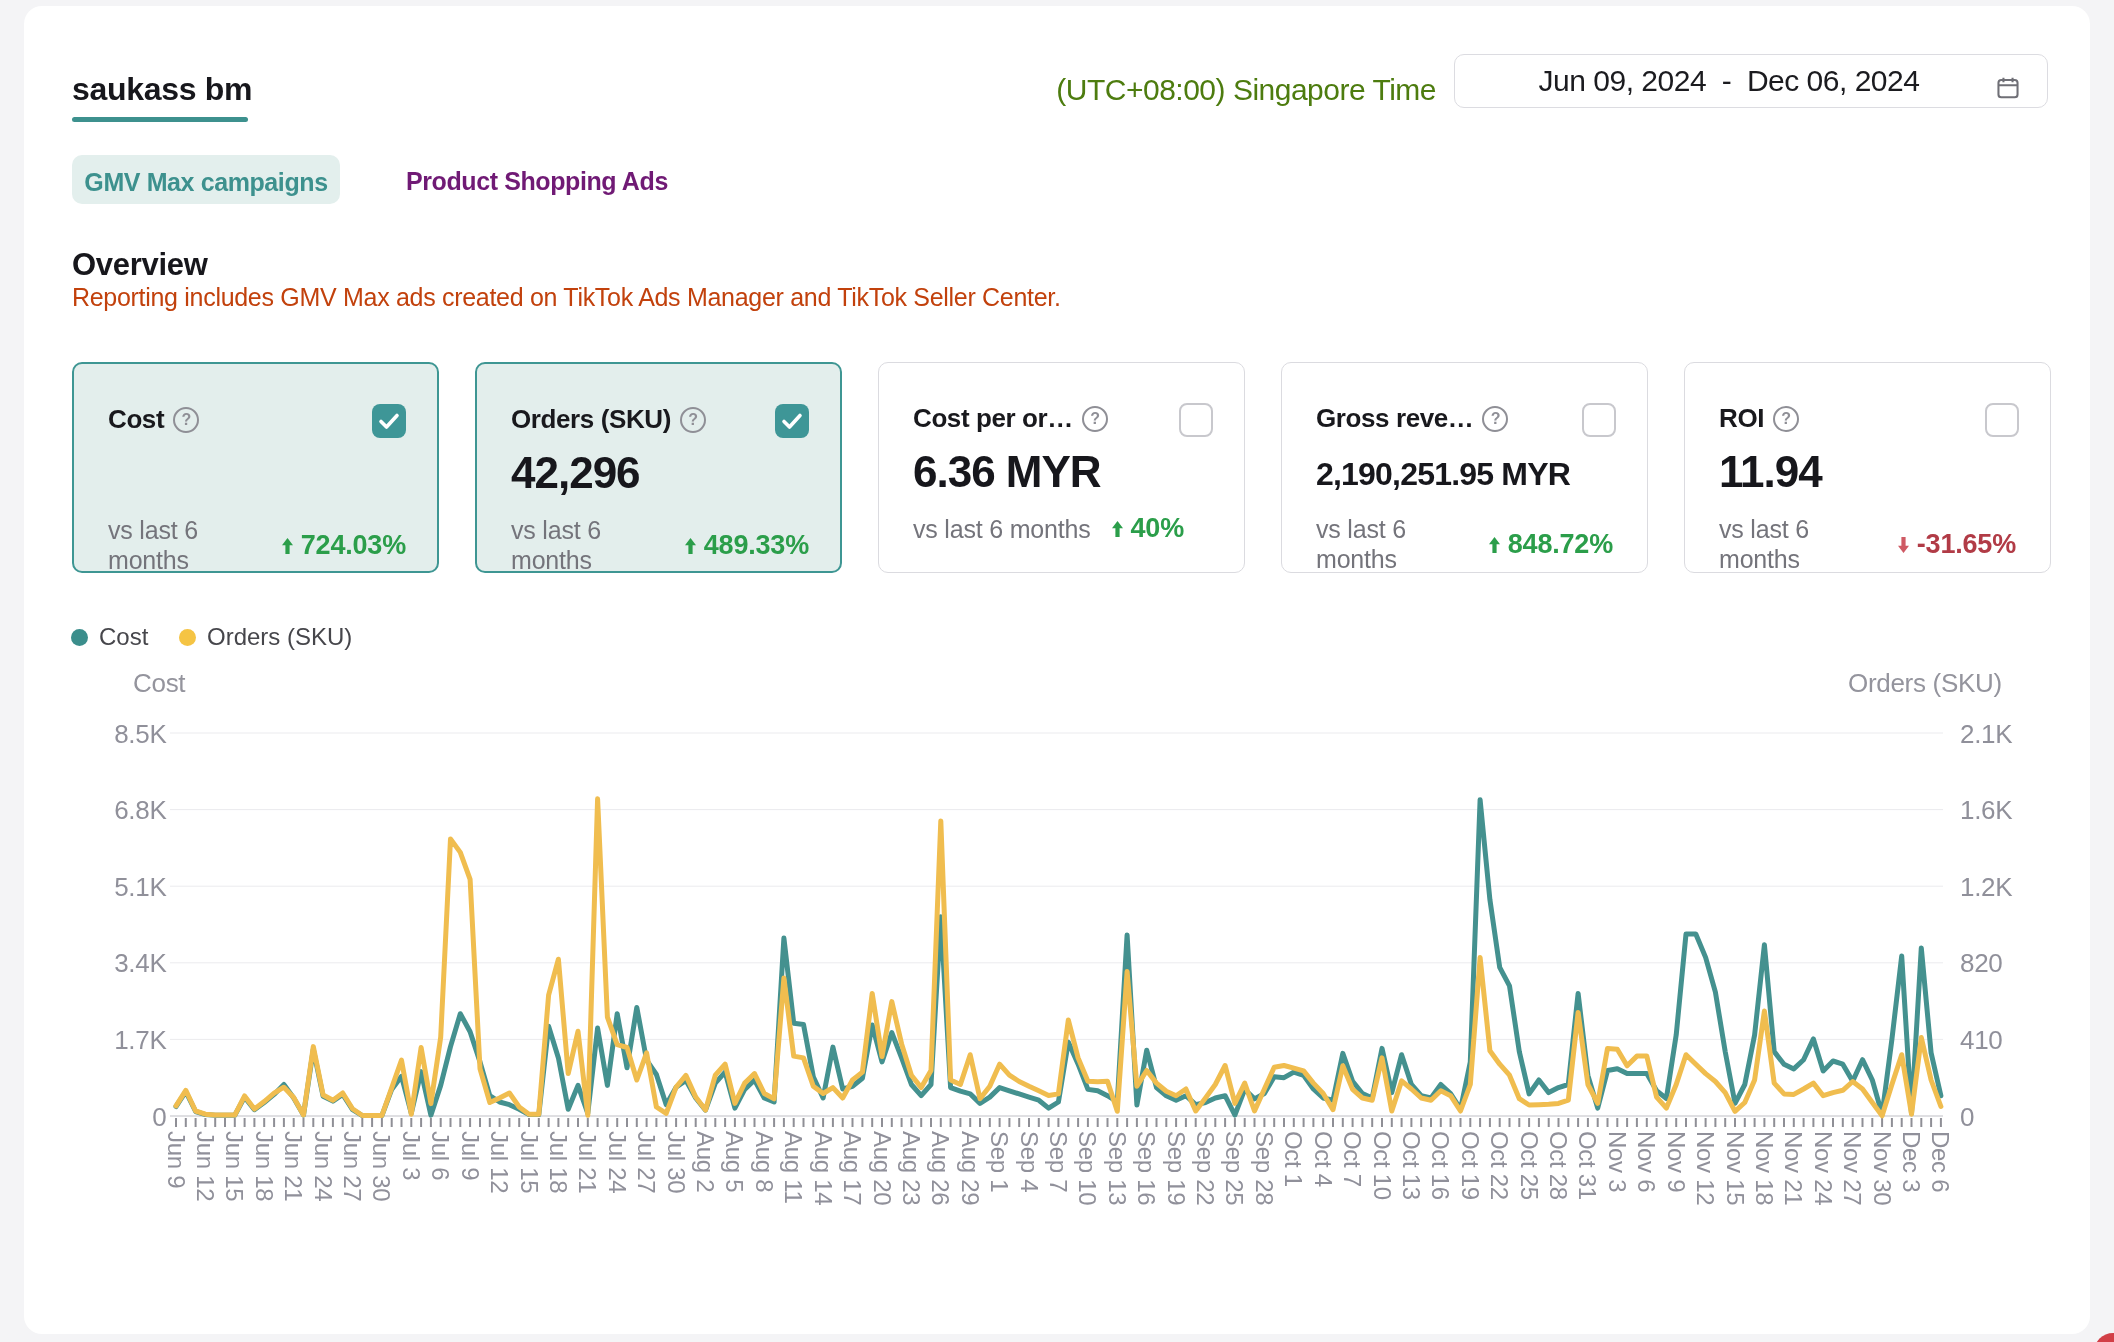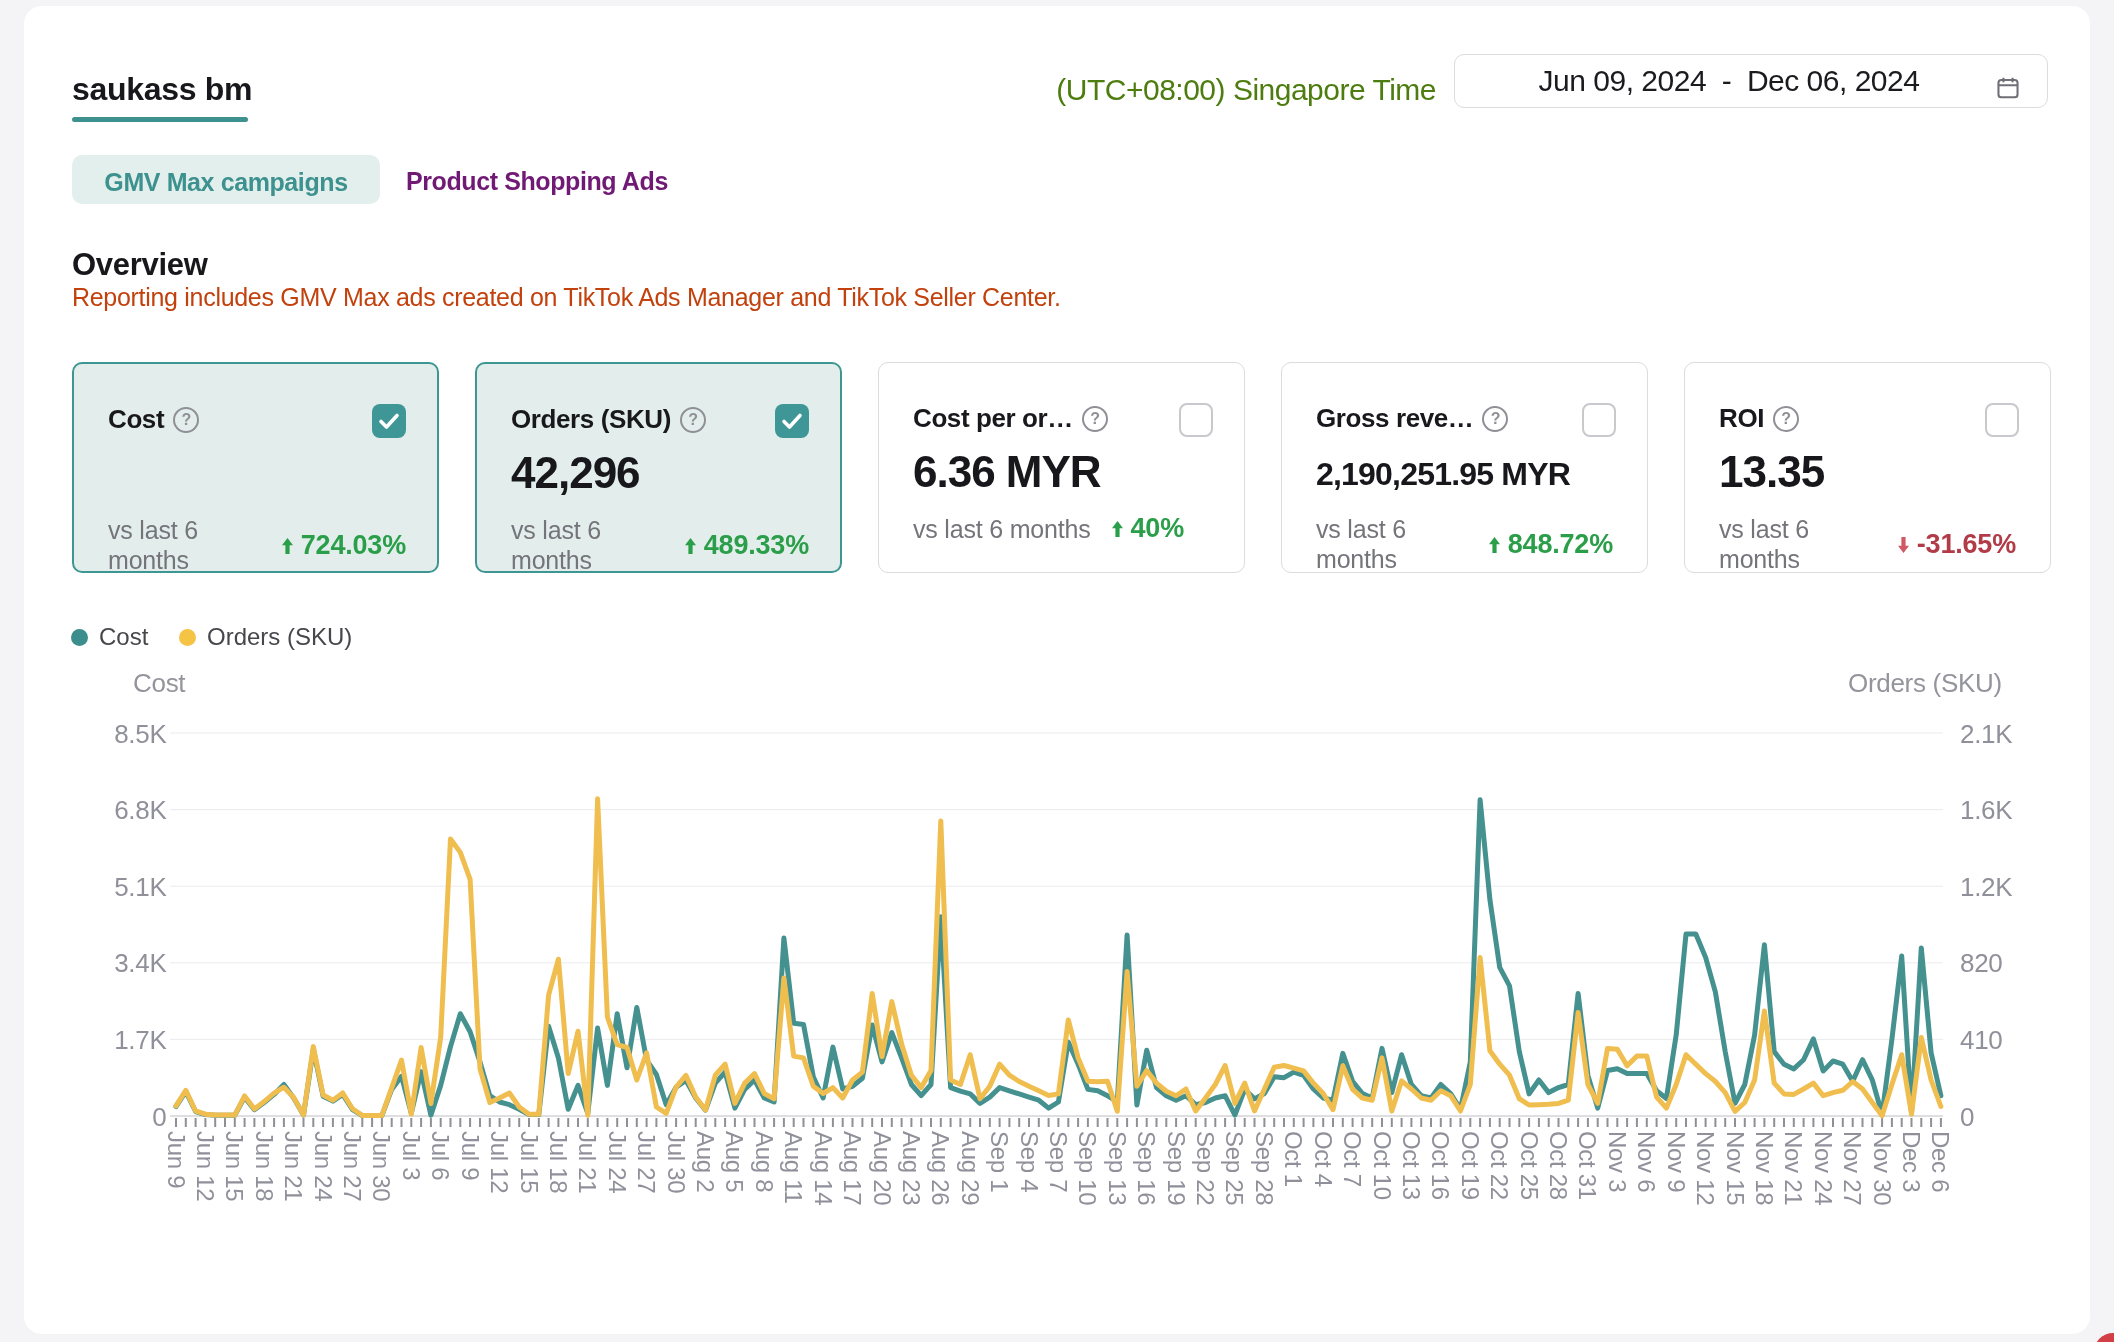--- a/index.html
+++ b/index.html
@@ -5,21 +5,21 @@
 html,body{width:2114px;height:1342px;overflow:hidden}
 body{background:#f4f4f6;font-family:"Liberation Sans",sans-serif;position:relative;
  -webkit-font-smoothing:antialiased}
 .card{position:absolute;left:24px;top:6px;width:2066px;height:1328px;background:#fff;border-radius:18px}
 .h1{position:absolute;left:72px;top:71px;font-size:32px;font-weight:700;color:#17171c;letter-spacing:-.3px}
 .hu{position:absolute;left:72px;top:117px;width:176px;height:5px;background:#3d918e;border-radius:3px}
 .tz{position:absolute;right:678px;top:73px;font-size:30px;color:#4d7c0f;letter-spacing:-.5px}
 .dbox{position:absolute;left:1454px;top:54px;width:594px;height:54px;border:1.5px solid #dcdce1;border-radius:10px;background:#fff;display:flex;align-items:center;justify-content:center;padding-right:44px}
 .dtx{font-size:30px;color:#1b1b1f;letter-spacing:-.5px}
 .dbox svg{position:absolute;right:26px;top:20px}
-.pill{position:absolute;left:72px;top:155px;width:308px;height:49px;background:#e3efed;border-radius:10px;display:flex;align-items:center;justify-content:center;padding-top:5px;font-size:25px;font-weight:700;color:#3d918e;letter-spacing:-.4px}
+.pill{position:absolute;left:72px;top:155px;width:268px;height:49px;background:#e3efed;border-radius:10px;display:flex;align-items:center;justify-content:center;padding-top:5px;font-size:25px;font-weight:700;color:#3d918e;letter-spacing:-.4px}
 .tab2{position:absolute;left:406px;top:167px;font-size:25px;font-weight:700;color:#701a75;letter-spacing:-.4px}
 .ovw{position:absolute;left:72px;top:247px;font-size:31px;font-weight:700;color:#17171c;letter-spacing:-.3px}
 .rep{position:absolute;left:72px;top:283px;font-size:25px;color:#c2410c;letter-spacing:-.3px}
 .mcard{position:absolute;top:362px;width:367px;height:211px;border-radius:10px;background:#fff;border:1.5px solid #dbdbe0}
 .mcard.sel{background:#e3eeec;border:2px solid #3e9693}
 .ct{position:absolute;left:34px;top:40px;font-size:26px;font-weight:700;color:#19191d;letter-spacing:-.4px;display:flex;align-items:center}
 .qi{display:inline-flex;width:26px;height:26px;border:2px solid #8f8f96;border-radius:50%;color:#8f8f96;font-size:16px;font-weight:700;align-items:center;justify-content:center;margin-left:9px}
 .cb{position:absolute;right:31px;top:40px;width:34px;height:34px;border-radius:8px}
 .cb.on{background:#3e9697}
 .cb.off{border:2px solid #c8c8cd;background:#fff}
@@ -103,21 +103,21 @@
     <div class="pct" style="right:34px;top:166px">
       <svg class="pa" width="11" height="16" viewBox="0 0 11 16">
         <path d="M5.5 0 L11 7.2 H7.6 V16 H3.4 V7.2 H0 Z" fill="#2b9e4a"></path>
       </svg>
       <span class="g">848.72%</span>
     </div>
   </div>
 <div class="mcard" style="left:1684px">
     <div class="ct">ROI<span class="qi">?</span></div>
     <div class="cb off"></div>
-    <div class="cv">13.35</div>
+    <div class="cv">11.94</div>
     <div class="vs">vs last 6<br>months</div>
     <div class="pct" style="right:34px;top:166px">
       <svg class="pa" width="11" height="16" viewBox="0 0 11 16">
         <path d="M5.5 16 L0 8.8 H3.4 V0 H7.6 V8.8 H11 Z" fill="#cf5a64"></path>
       </svg>
       <span class="r">-31.65%</span>
     </div>
   </div>
 <div class="lgd" style="left:71px"><span class="dot" style="background:#3b8e8c"></span>Cost</div>
 <div class="lgd" style="left:179px"><span class="dot" style="background:#f5c444"></span>Orders (SKU)</div>

